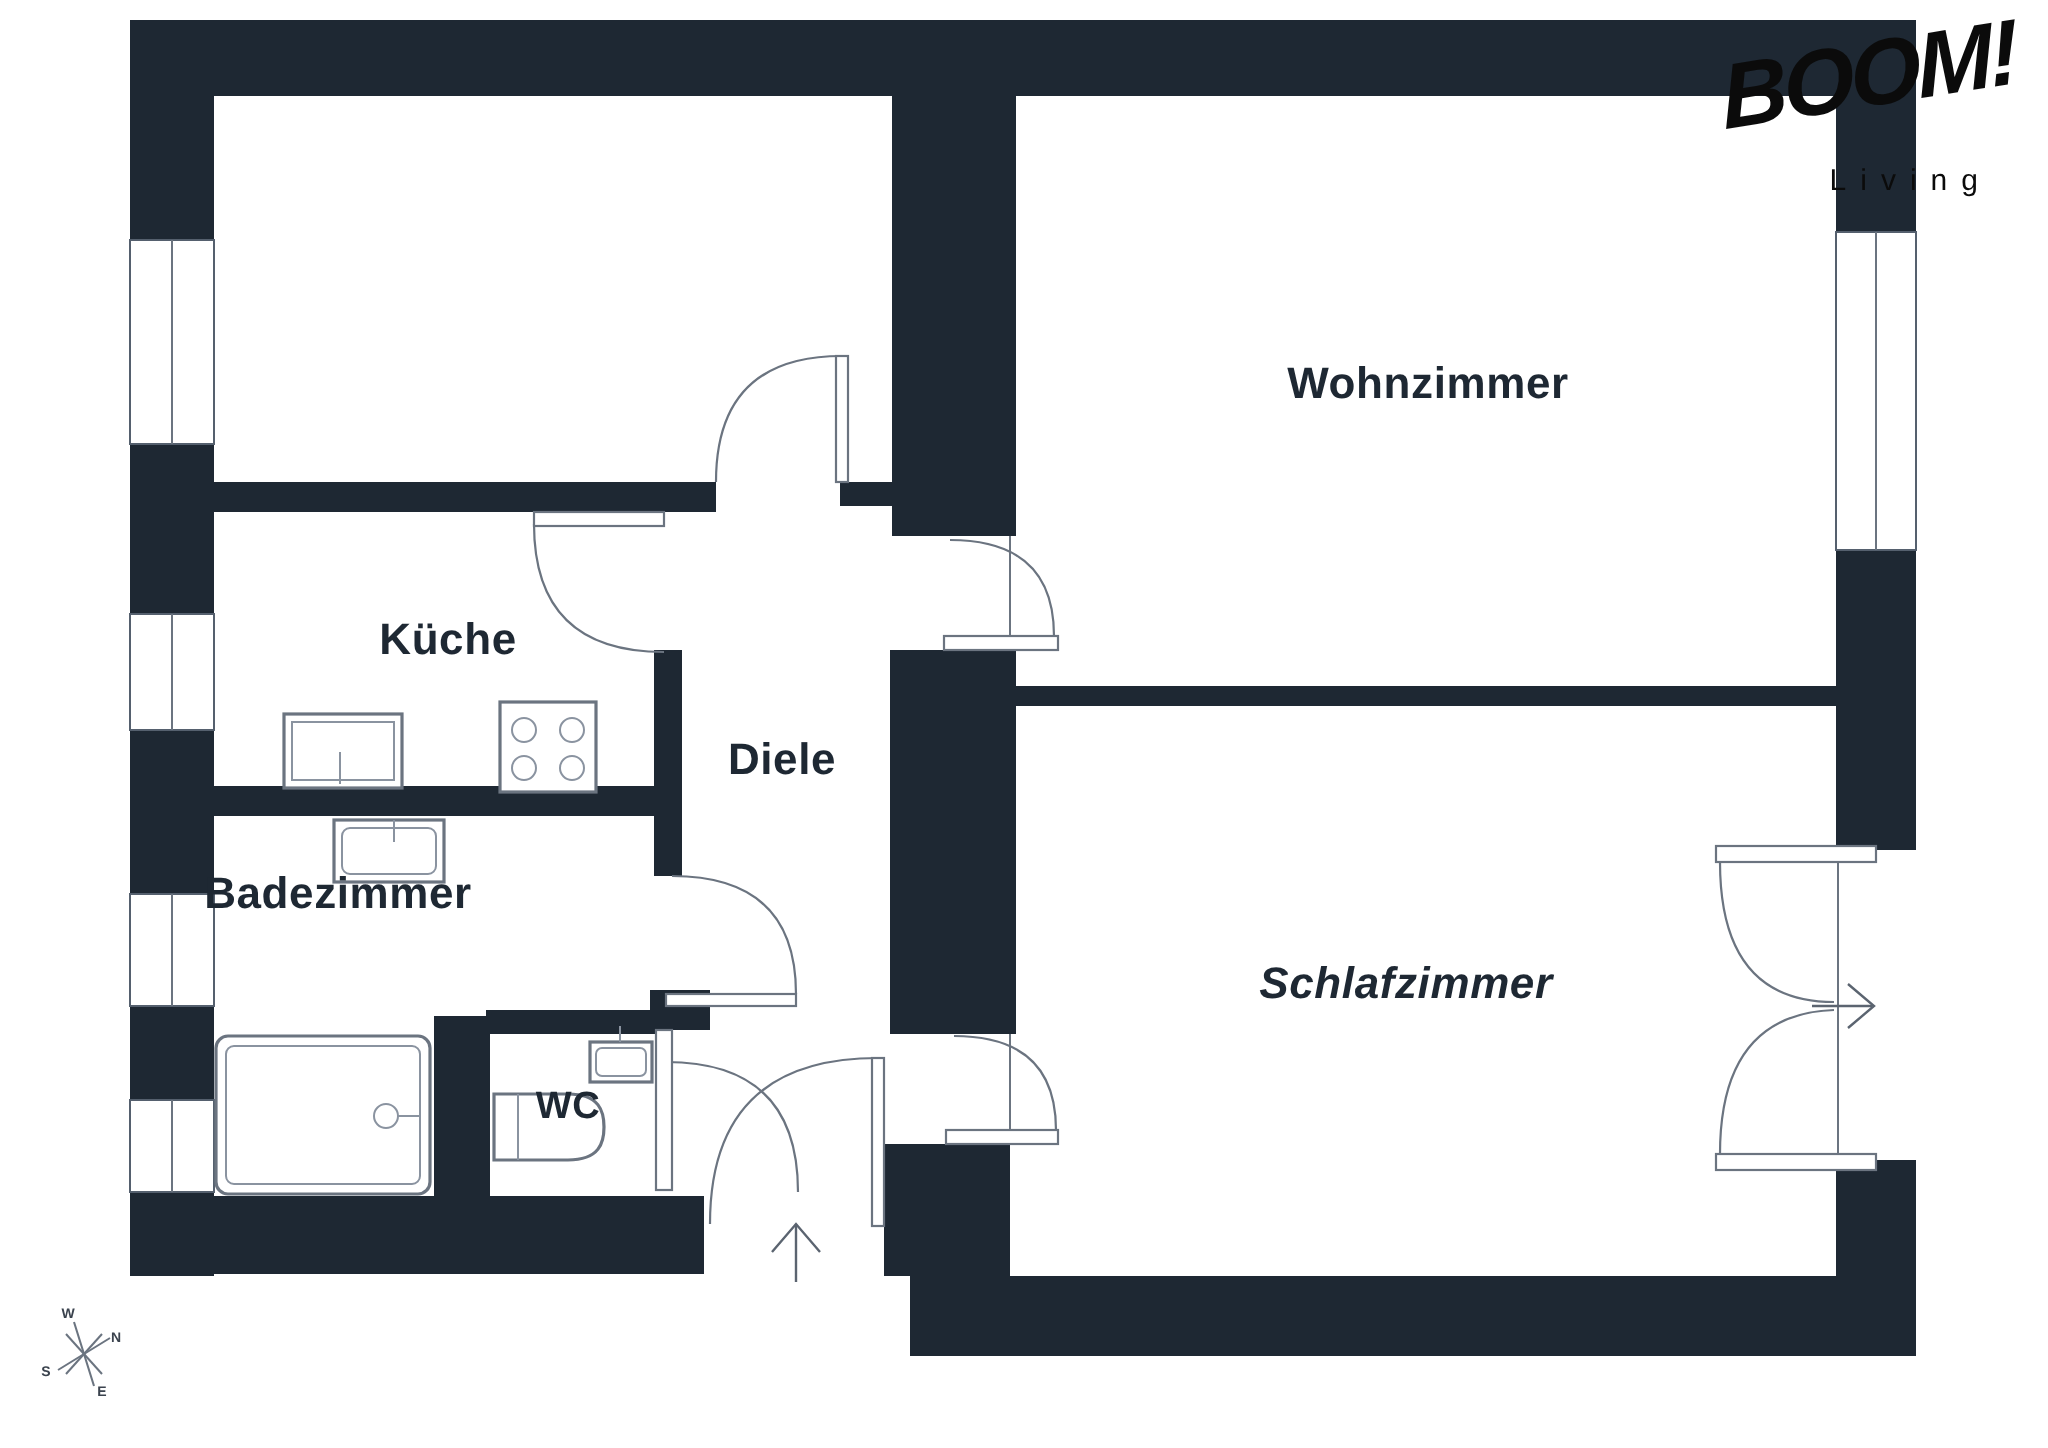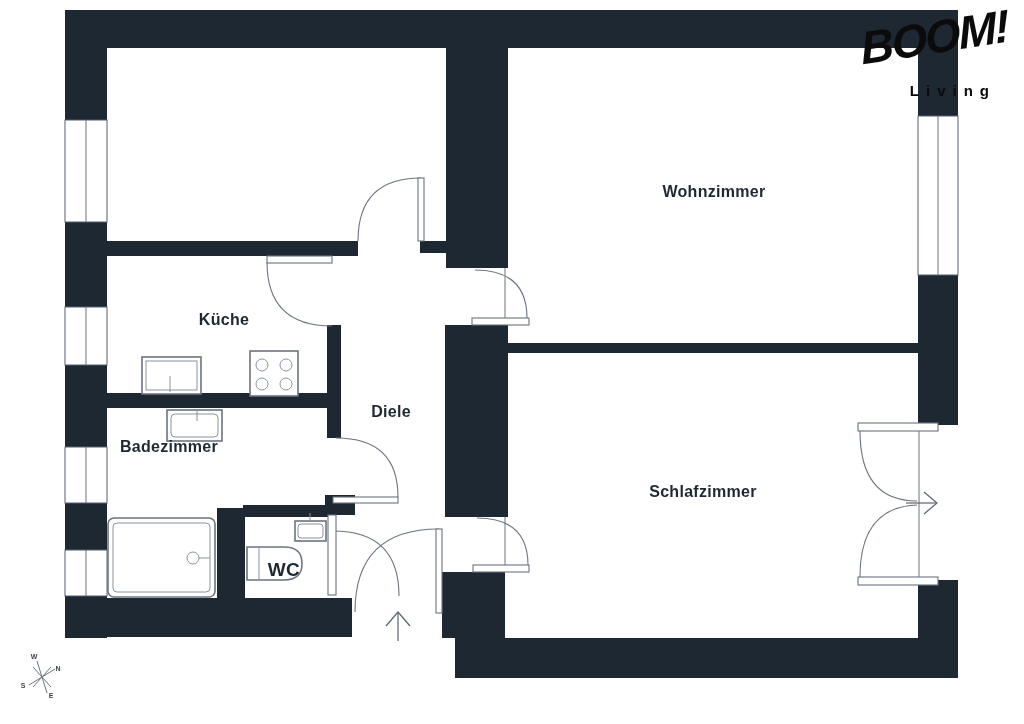--- a/index.html
+++ b/index.html
@@ -8,27 +8,27 @@
   svg{position:absolute;left:0;top:0;}
   .wall{fill:var(--wall,#1e2833);stroke:none;}
   .wfr{fill:#ffffff;stroke:#55606e;stroke-width:1;}
   .ln{stroke:#5b6470;stroke-width:1.2;fill:none;}
   .lnthin{stroke:#6b7480;stroke-width:1;fill:none;}
   .arc{stroke:#6b7480;stroke-width:1.1;fill:none;}
   .leaf{fill:#ffffff;stroke:#6b7480;stroke-width:1.1;}
   .fx{fill:#ffffff;stroke:#6b7480;stroke-width:1.6;}
   .fx2{fill:none;stroke:#8a93a0;stroke-width:1;}
   .room-label{position:absolute;transform:translate(-50%,-50%);color:var(--label,#1e2833);
-      font-weight:bold;font-size:16px;letter-spacing:.3px;white-space:nowrap;}
-  .label-wc{font-size:19px;margin-top:16px;}
+      font-weight:bold;font-size:22px;letter-spacing:.3px;white-space:nowrap;}
+  .label-wc{font-size:19px;}
   .logo-main{position:absolute;right:16px;top:10px;color:var(--logo,#0b0b0b);
       font-weight:bold;font-style:italic;font-size:46px;letter-spacing:-2px;
       transform:rotate(-9deg) skewX(-4deg);}
   .logo-sub{position:absolute;right:28px;top:82px;color:var(--logo,#0b0b0b);
-      font-weight:bold;font-size:15px;letter-spacing:7px;}
+      font-weight:normal;font-size:15px;letter-spacing:7px;}
   .compass-letter{font-size:7px;font-weight:bold;fill:#3b434e;}
 </style>
 </head>
 <body>
 
 <div class="stage">
 
 <svg width="1024" height="724" viewBox="0 0 1024 724">
 
   <g>
@@ -181,22 +181,22 @@
     <line class="lnthin" x1="33" y1="667" x2="51" y2="687"></line>
     <line class="lnthin" x1="33" y1="687" x2="51" y2="667"></line>
     <text class="compass-letter" x="34" y="659" text-anchor="middle">W</text>
     <text class="compass-letter" x="58" y="671" text-anchor="middle">N</text>
     <text class="compass-letter" x="23" y="688" text-anchor="middle">S</text>
     <text class="compass-letter" x="51" y="698" text-anchor="middle">E</text>
   </g>
 </svg>
 
   <div class="room-label" style="left:714px;top:192px;">Wohnzimmer</div>
-  <div class="room-label" style="left:703px;top:492px;">Schlafzimmer</div>
+  <div class="room-label" style="left:703px;top:492px;font-style:italic;">Schlafzimmer</div>
   <div class="room-label" style="left:224px;top:320px;">Küche</div>
-  <div class="room-label" style="left:391px;top:380px;margin-top:32px;">Diele</div>
+  <div class="room-label" style="left:391px;top:380px;">Diele</div>
   <div class="room-label" style="left:169px;top:447px;">Badezimmer</div>
   <div class="room-label label-wc" style="left:284px;top:554px;">WC</div>
 
   <div class="logo-main">BOOM!</div>
   <div class="logo-sub">Living</div>
 
 </div>
 
 </body></html>

